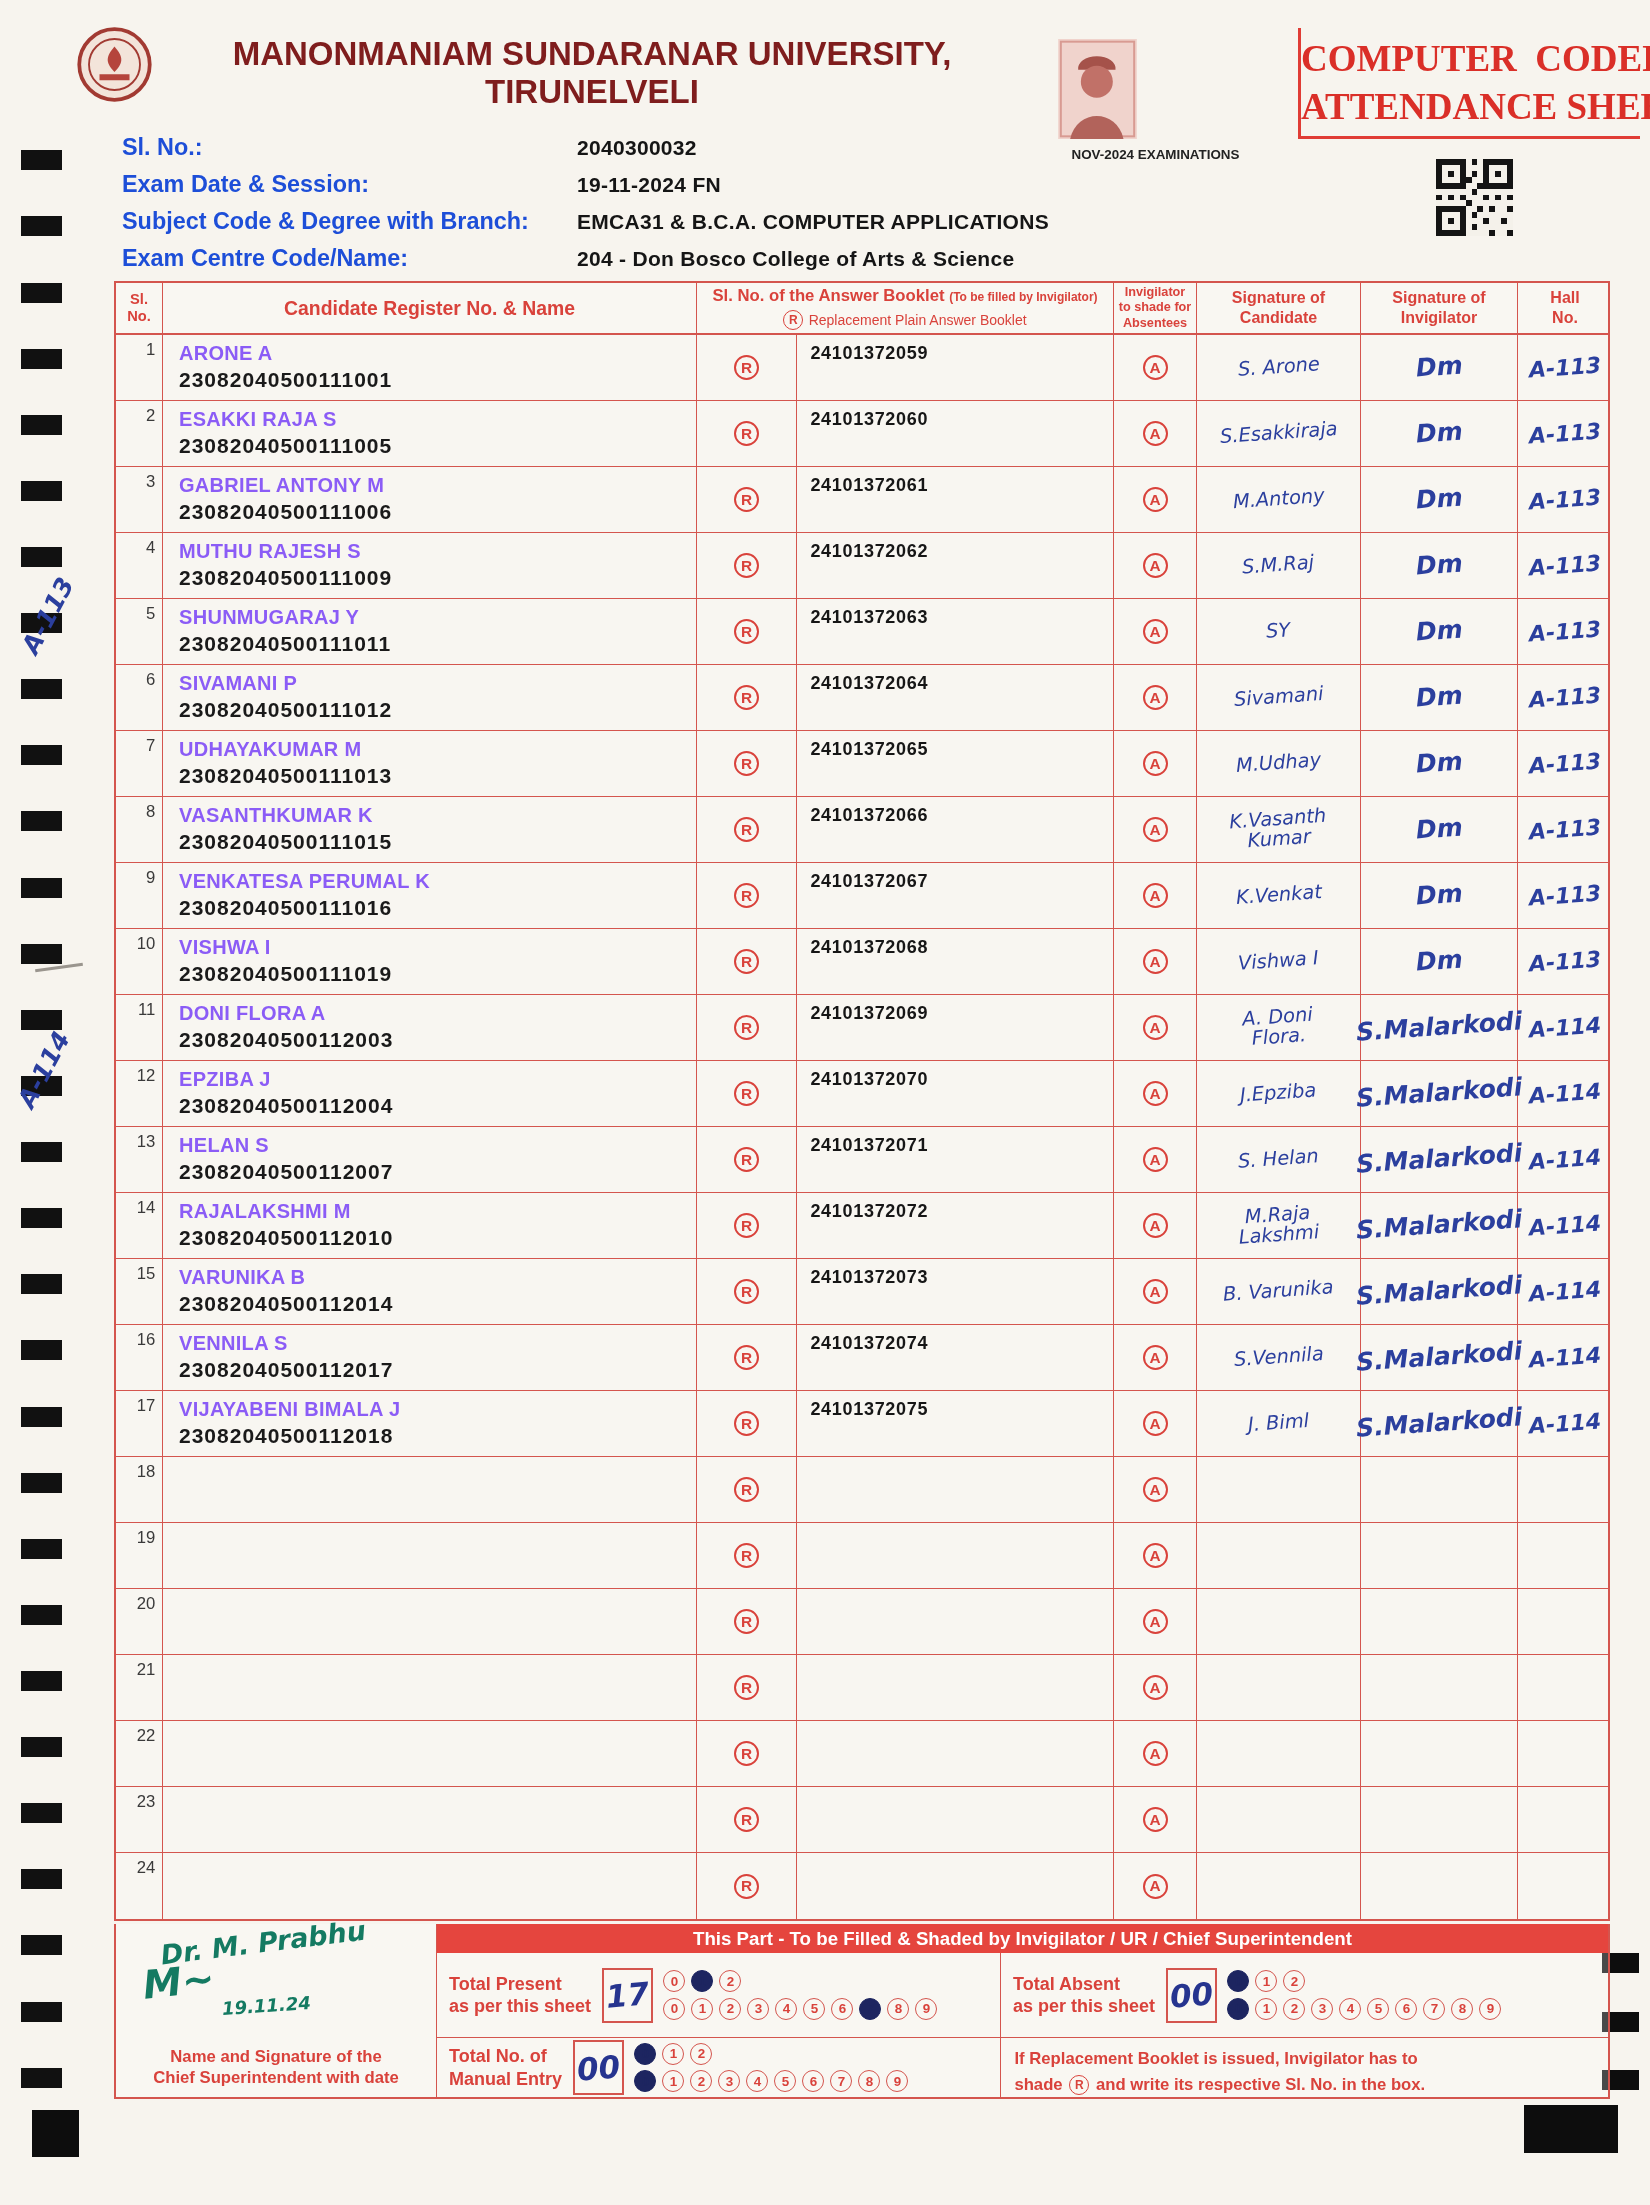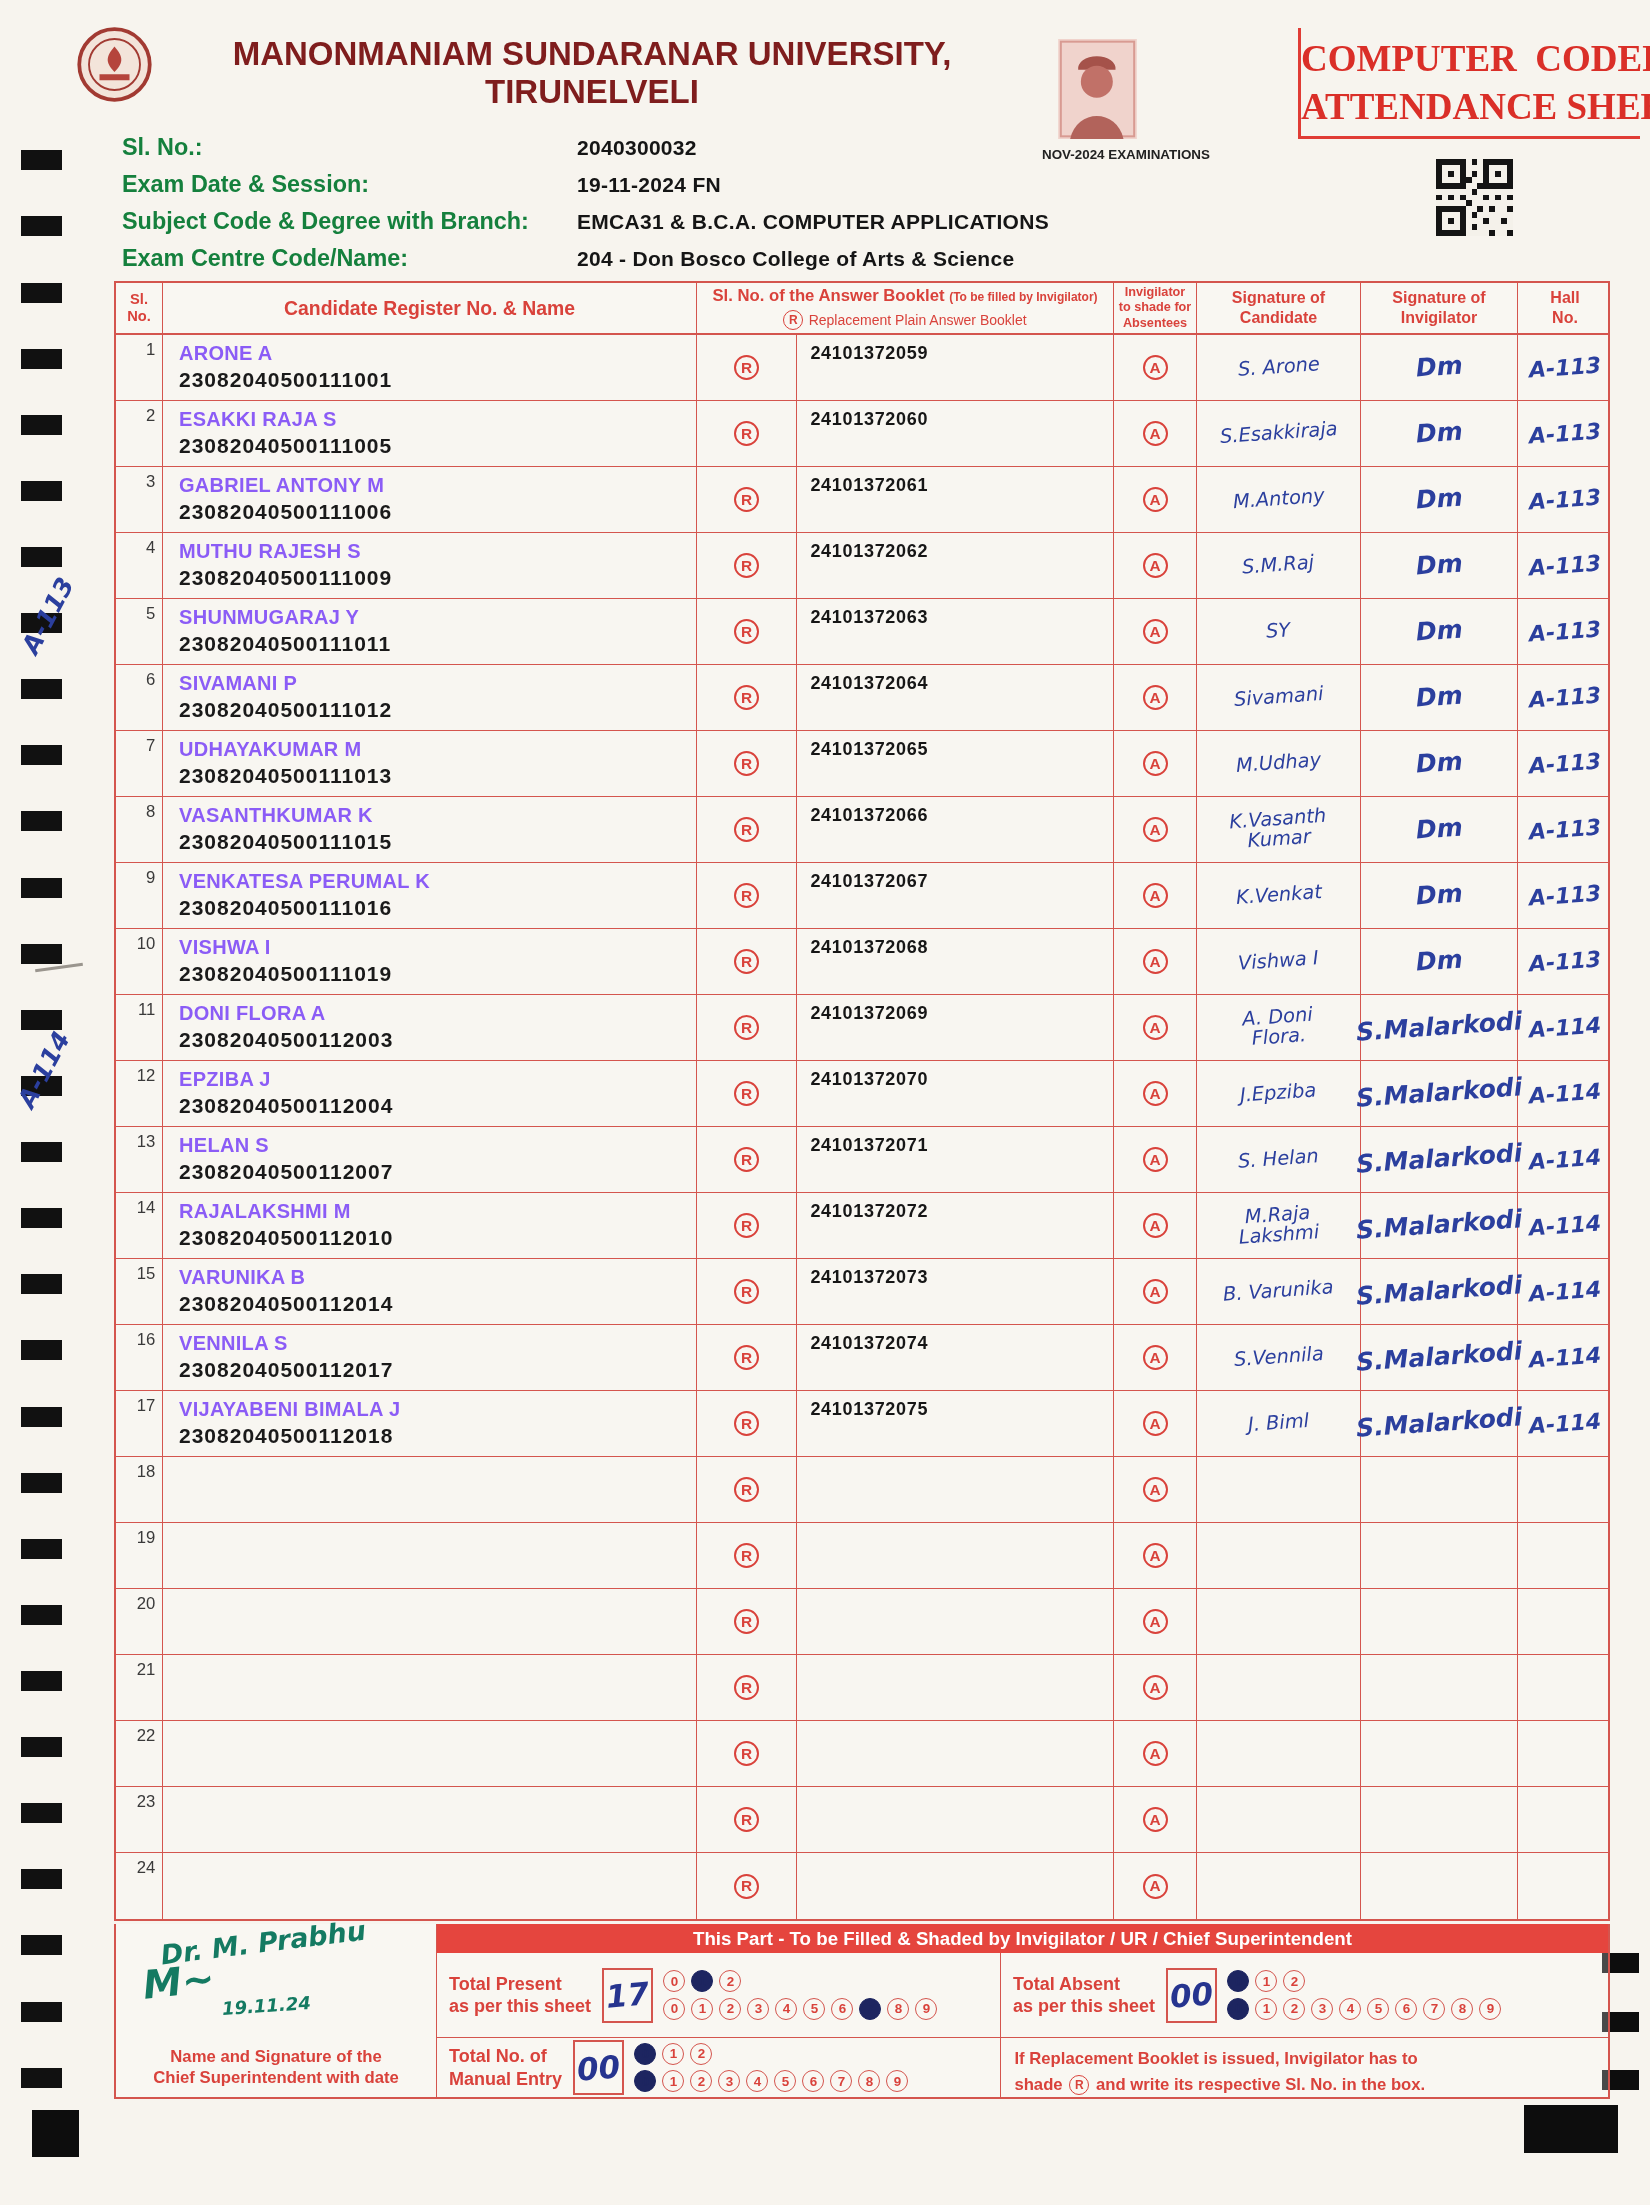--- a/index.html
+++ b/index.html
@@ -11,28 +11,28 @@
 .big-sq-left{position:absolute;left:32px;top:2110px;width:47px;height:47px;background:#0d0d0d}
 .big-rect-right{position:absolute;left:1524px;top:2105px;width:94px;height:48px;background:#0d0d0d}
 .edge-mark{position:absolute;left:1602px;width:37px;height:20px;background:#0d0d0d}
 .pencil-dash{position:absolute;left:35px;top:966px;width:48px;height:2.7px;background:#9a958e;transform:rotate(-8deg)}
 
 
 .logo{position:absolute;left:77px;top:27px}
 .uni-title{position:absolute;left:131px;top:35px;width:922px;text-align:center;font-size:33px;font-weight:bold;color:#7f1d1d}
 .uni-sub{position:absolute;left:131px;top:81px;width:922px;text-align:center;font-size:23.4px;font-weight:bold;color:#e03c35}
 .portrait{position:absolute;left:1058px;top:39px}
-.nov-label{position:absolute;left:1042px;top:147px;width:227px;font-size:13.4px;font-weight:bold;color:#222}
+.nov-label{position:absolute;left:1042px;top:147px;width:227px;text-align:center;font-size:13.4px;font-weight:bold;color:#222}
 .sheet-title{position:absolute;left:1298px;top:28px;width:342px;height:111px;border-left:3.3px solid #e03c35;border-bottom:3.3px solid #e03c35;color:#da2f28;font-family:"Liberation Serif",serif;font-weight:bold;text-align:center;font-size:37px;line-height:1.3;padding-top:6.7px}
 .sheet-title div{white-space:pre}
 .qr{position:absolute;left:1436px;top:159px}
 
 .fields{position:absolute;left:122px;top:134px;width:1149px}
 .frow{display:flex;align-items:baseline;height:37px}
-.flabel{width:455px;font-size:23.4px;font-weight:bold;color:#15803d}
+.flabel{width:455px;font-size:23.4px;font-weight:bold;color:#1d4ed8}
 .fvalue{font-size:21px;font-weight:bold;color:#151515;letter-spacing:0.3px}
 
 
 .thead{position:absolute;left:114px;top:281px;width:1496px;height:54px;display:grid;grid-template-columns:47px 534px 417px 83px 164px 157px 94px;border:2px solid #d4554e;color:#d9423b;background:rgba(255,255,255,.25)}
 .thead>div{border-right:1.3px solid #d4554e;display:flex;flex-direction:column;align-items:center;justify-content:center;text-align:center;white-space:pre-line}
 .thead>div:last-child{border-right:none}
 .th-sl{font-size:14.7px;font-weight:bold;line-height:1.15}
 .th-cand{font-size:19.4px;font-weight:bold}
 .th-book .l1{font-size:16.7px;font-weight:bold}
 .th-book .l1 .note{font-size:12px}

